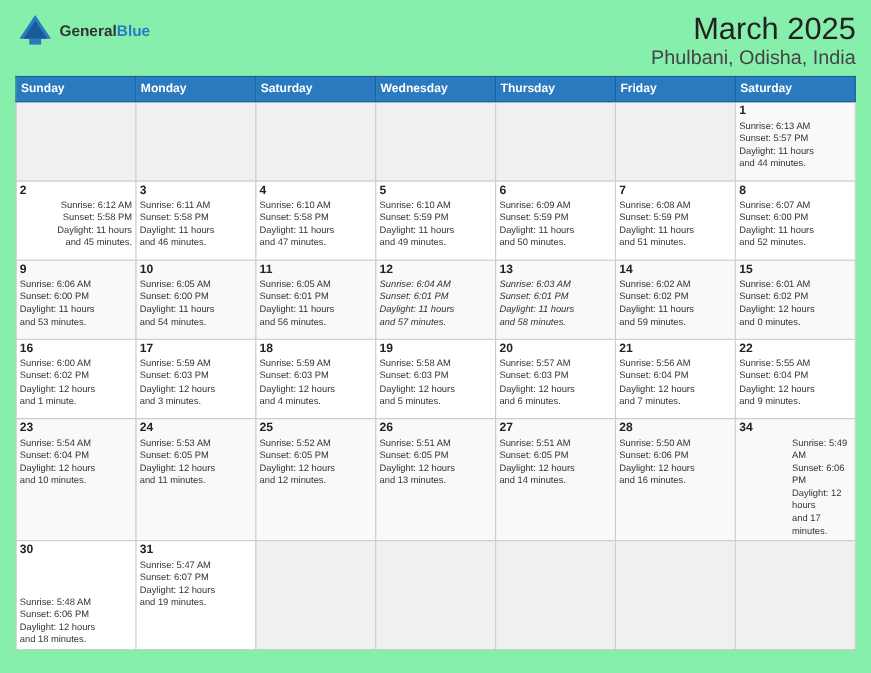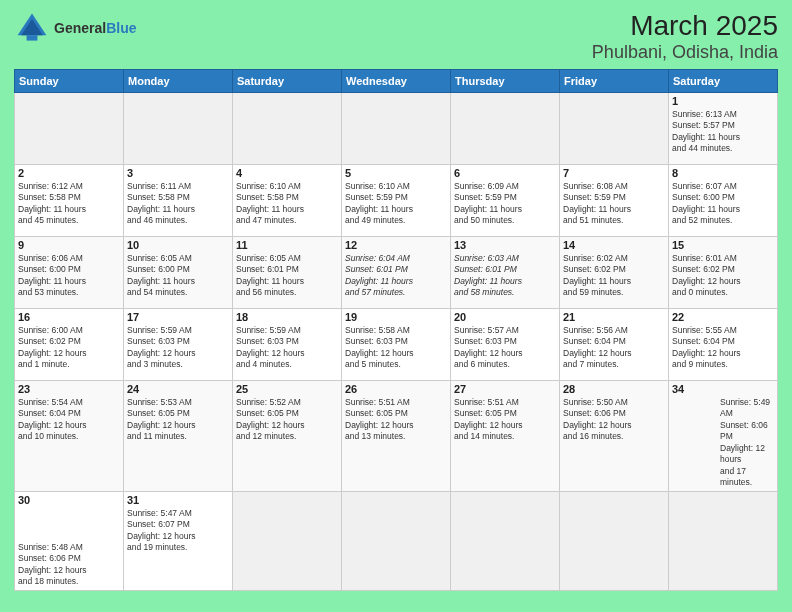--- a/index.html
+++ b/index.html
@@ -135,21 +135,21 @@
             <span class="day-number">1</span>
             <div class="day-info" style="white-space: pre-line;">Sunrise: 6:13 AM
 Sunset: 5:57 PM
 Daylight: 11 hours
 and 44 minutes.</div>
           </td>
         </tr>
         <tr>
           <td>
             <span class="day-number">2</span>
-            <div class="day-info" style="white-space: pre-line;">Sunrise: 6:12 AM
+            <div class="day-info" style="white-space: pre-line; text-align: right;">Sunrise: 6:12 AM
 Sunset: 5:58 PM
 Daylight: 11 hours
 and 45 minutes.</div>
           </td>
           <td>
             <span class="day-number">3</span>
             <div class="day-info" style="white-space: pre-line;">Sunrise: 6:11 AM
 Sunset: 5:58 PM
 Daylight: 11 hours
 and 46 minutes.</div>

